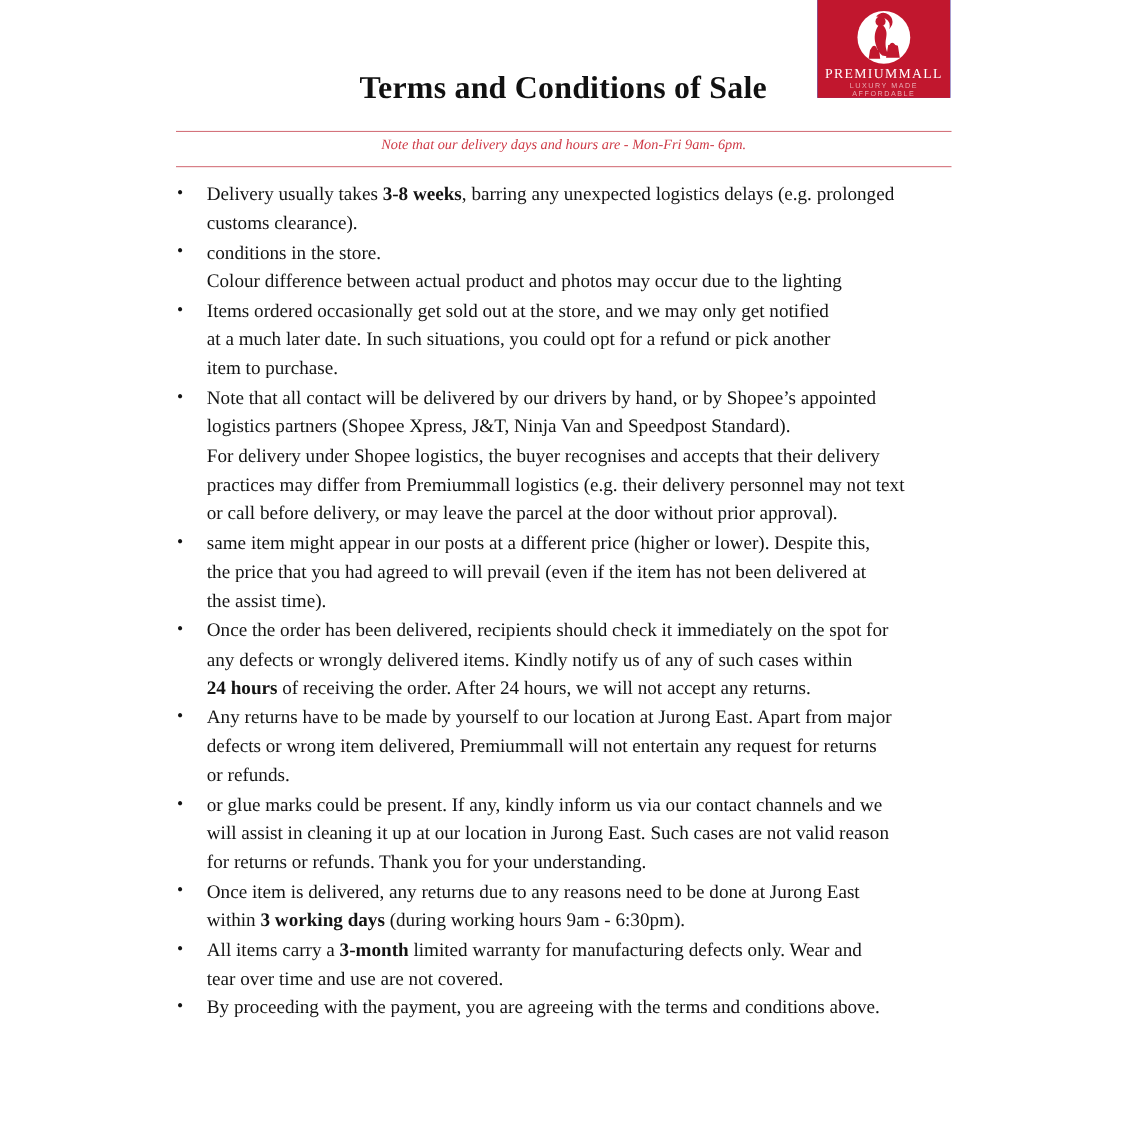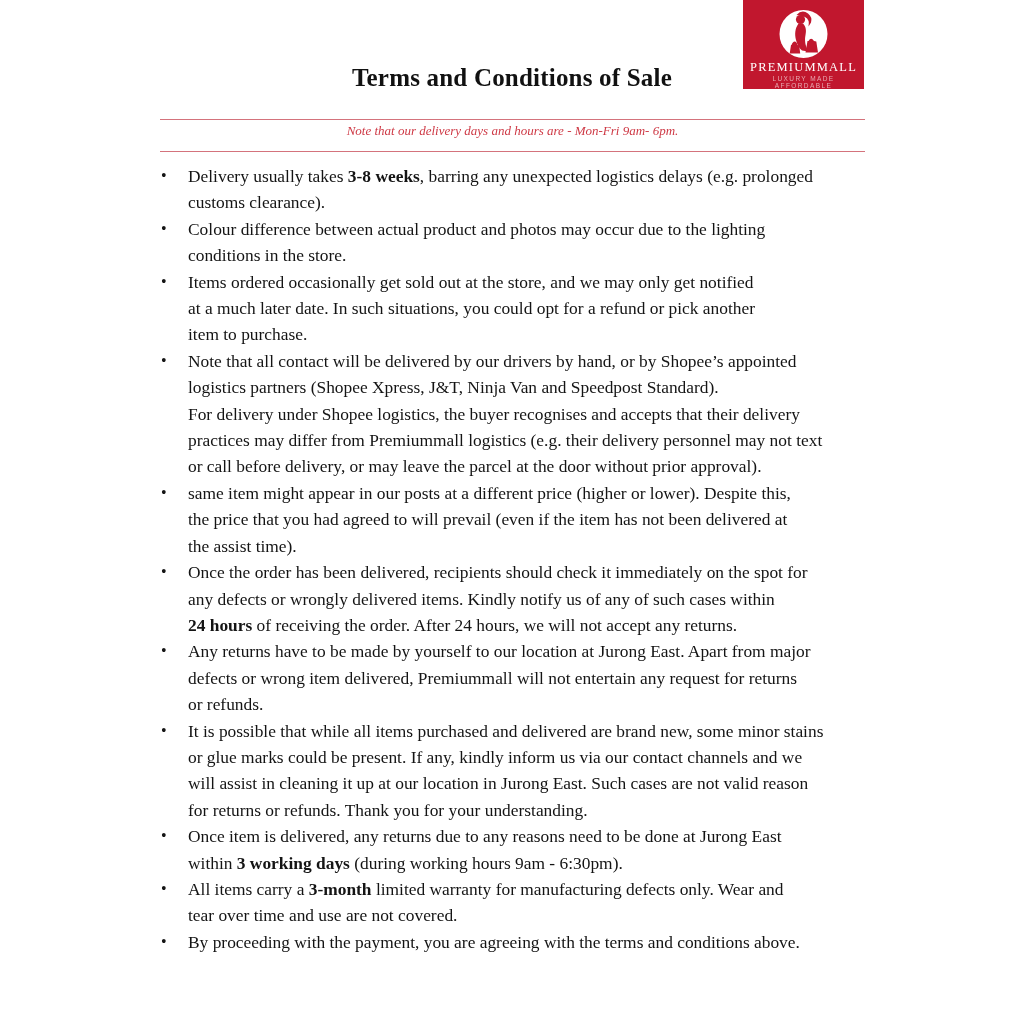--- a/index.html
+++ b/index.html
@@ -17,21 +17,21 @@
     position:absolute;left:0;right:0;top:61px;color:#ffffff;
     font-size:12.5px;letter-spacing:1.2px;line-height:1.1;font-family:"Liberation Serif", serif;
   }
   .logo .tagline{
     position:absolute;left:0;right:0;top:76px;color:#e8aab2;
     font-size:6.5px;letter-spacing:1.4px;line-height:1;font-family:"Liberation Sans", sans-serif;
   }
   
   .title{
     position:absolute;top:64px;left:0;width:1024px;margin:0;text-align:center;
-    font-size:25px;font-weight:bold;color:#111111;letter-spacing:0.2px;
+    font-size:29px;font-weight:bold;color:#111111;letter-spacing:0.2px;
   }
   
   .rule{position:absolute;left:160px;width:705px;height:0;border-top:1.7px solid #d4737c;}
   .rule-top{top:119px;}
   .rule-bottom{top:151px;}
   .notice{
     position:absolute;top:123px;left:160px;width:705px;text-align:center;
     color:#ce3945;font-style:italic;font-size:13px;line-height:1.3;
   }
   
@@ -74,22 +74,22 @@
   <div class="rule rule-bottom"></div>
 
   <ul class="terms">
       <li>
         <span class="bullet">•</span>
         <div class="line"><span>Delivery usually takes </span><strong>3-8 weeks</strong><span>, barring any unexpected logistics delays (e.g. prolonged</span></div>
         <div class="line"><span>customs clearance).</span></div>
       </li>
       <li>
         <span class="bullet">•</span>
+        <div class="line"><span>conditions in the store.</span></div>
         <div class="line"><span>Colour difference between actual product and photos may occur due to the lighting</span></div>
-        <div class="line"><span>conditions in the store.</span></div>
       </li>
       <li>
         <span class="bullet">•</span>
         <div class="line"><span>Items ordered occasionally get sold out at the store, and we may only get notified</span></div>
         <div class="line"><span>at a much later date. In such situations, you could opt for a refund or pick another</span></div>
         <div class="line"><span>item to purchase.</span></div>
       </li>
       <li>
         <span class="bullet">•</span>
         <div class="line"><span>Note that all contact will be delivered by our drivers by hand, or by Shopee’s appointed</span></div>
@@ -111,21 +111,20 @@
         <div class="line"><strong>24 hours</strong><span> of receiving the order. After 24 hours, we will not accept any returns.</span></div>
       </li>
       <li>
         <span class="bullet">•</span>
         <div class="line"><span>Any returns have to be made by yourself to our location at Jurong East. Apart from major</span></div>
         <div class="line"><span>defects or wrong item delivered, Premiummall will not entertain any request for returns</span></div>
         <div class="line"><span>or refunds.</span></div>
       </li>
       <li>
         <span class="bullet">•</span>
-        <div class="line"><span>It is possible that while all items purchased and delivered are brand new, some minor stains</span></div>
         <div class="line"><span>or glue marks could be present. If any, kindly inform us via our contact channels and we</span></div>
         <div class="line"><span>will assist in cleaning it up at our location in Jurong East. Such cases are not valid reason</span></div>
         <div class="line"><span>for returns or refunds. Thank you for your understanding.</span></div>
       </li>
       <li>
         <span class="bullet">•</span>
         <div class="line"><span>Once item is delivered, any returns due to any reasons need to be done at Jurong East</span></div>
         <div class="line"><span>within </span><strong>3 working days</strong><span> (during working hours 9am - 6:30pm).</span></div>
       </li>
       <li>

